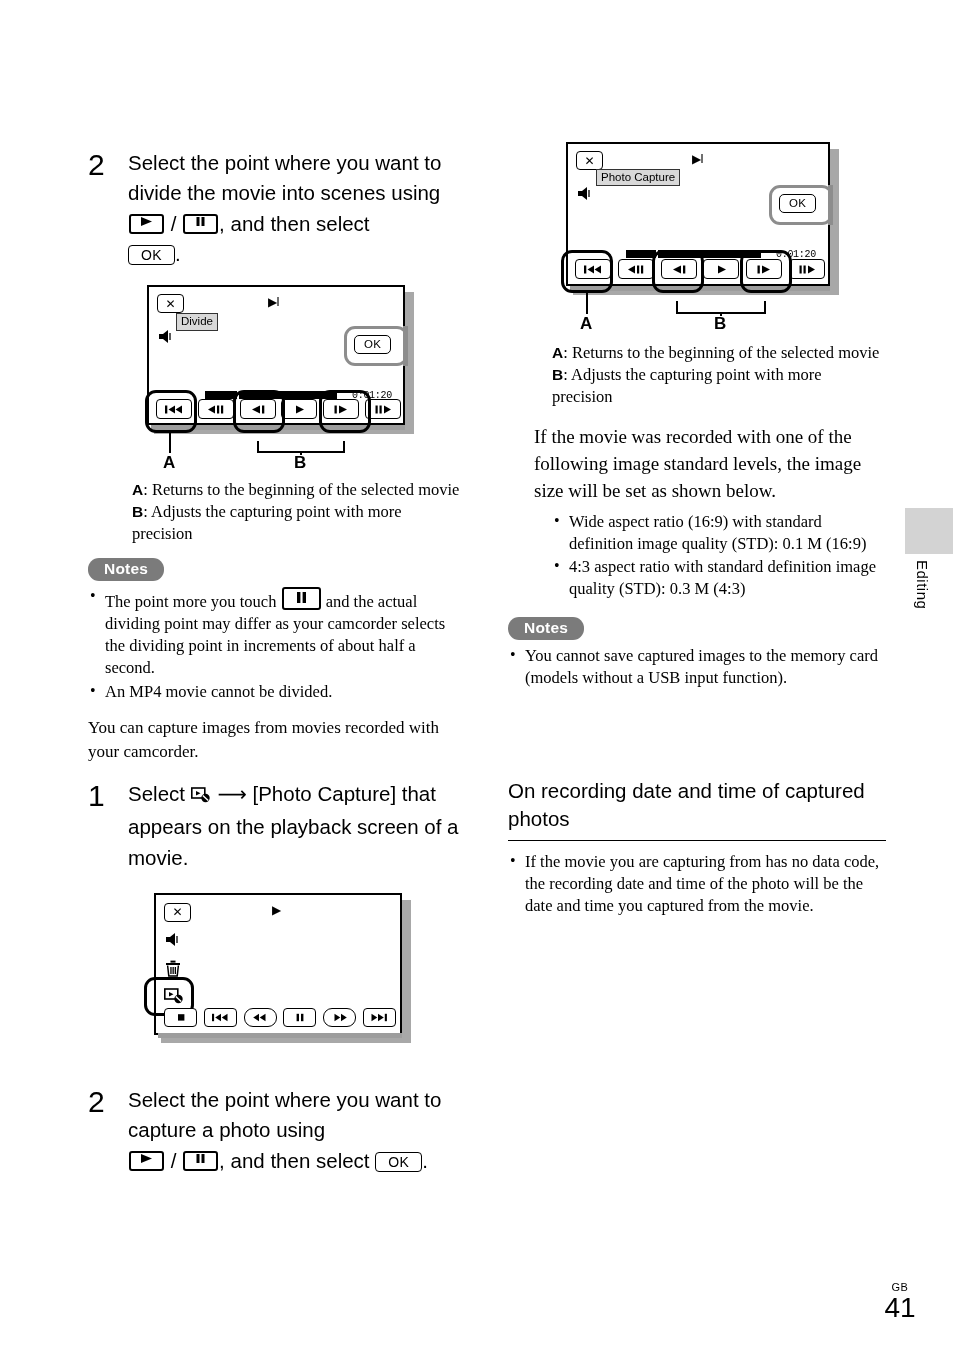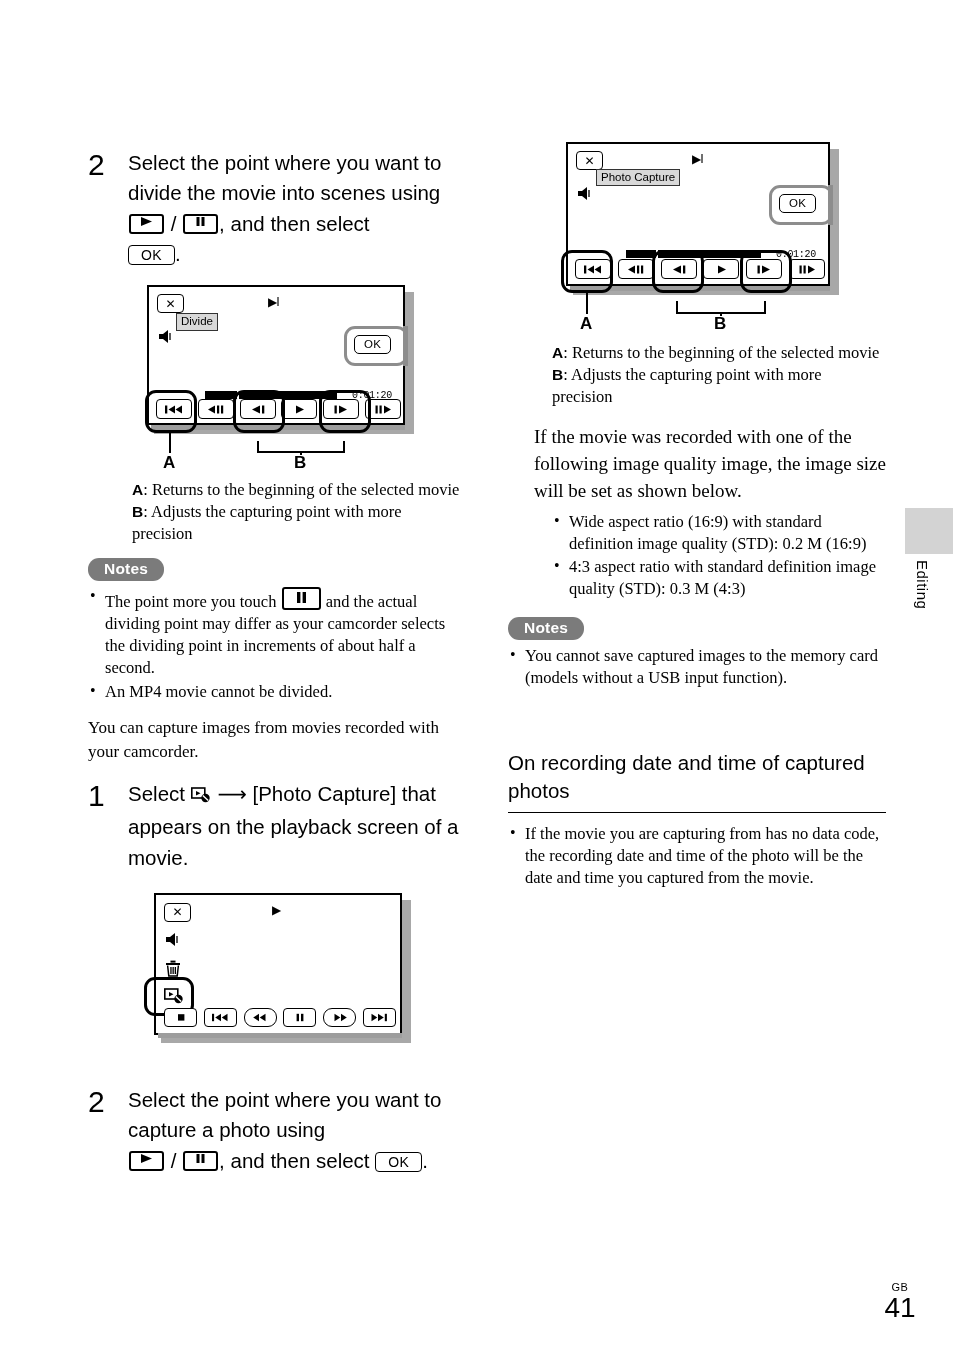--- a/index.html
+++ b/index.html
@@ -471,35 +471,35 @@
 
     <div class="ab-block" style="margin-top:10px;">
       <div>
         <b>A</b><span>:  Returns to the beginning of the selected movie</span>
       </div>
       <div>
         <b>B</b><span>:  Adjusts the capturing point with more precision</span>
       </div>
     </div>
 
-    <p style="font-size:19px;line-height:1.42;margin:16px 0 6px 26px;">If the movie was recorded with one of the following image quality image, the image size will be set as shown below.</p>
+    <p style="font-size:19px;line-height:1.42;margin:16px 0 6px 26px;">If the movie was recorded with one of the following image standard levels, the image size will be set as shown below.</p>
 
     <ul class="bullets" style="margin-left:44px;">
-      <li>Wide aspect ratio (16:9) with standard definition image quality (STD): 0.2 M (16:9)</li>
+      <li>Wide aspect ratio (16:9) with standard definition image quality (STD): 0.1 M (16:9)</li>
       <li>4:3 aspect ratio with standard definition image quality (STD): 0.3 M (4:3)</li>
     </ul>
 
     <div style="margin-top:17px;">
       <span class="notes-badge">Notes</span>
       <ul class="bullets">
         <li>You cannot save captured images to the memory card (models without a USB input function).</li>
       </ul>
     </div>
 
-    <h2 class="head2" style="margin-top:60px;">On recording date and time of captured photos</h2>
+    <h2 class="head2" style="margin-top:88px;">On recording date and time of captured photos</h2>
     <ul class="bullets" style="margin-top:10px;">
       <li>If the movie you are capturing from has no data code, the recording date and time of the photo will be the date and time you captured from the movie.</li>
     </ul>
   </div>
 
   <div class="side-tab-grey" style="left:905px;top:508px;width:48px;height:46px;"></div>
   <div class="side-tab-text" style="left:914px;top:560px;">Editing</div>
 
   <div class="folio" style="left:872px;top:1281px;width:56px;">
     <span class="gb">GB</span>

